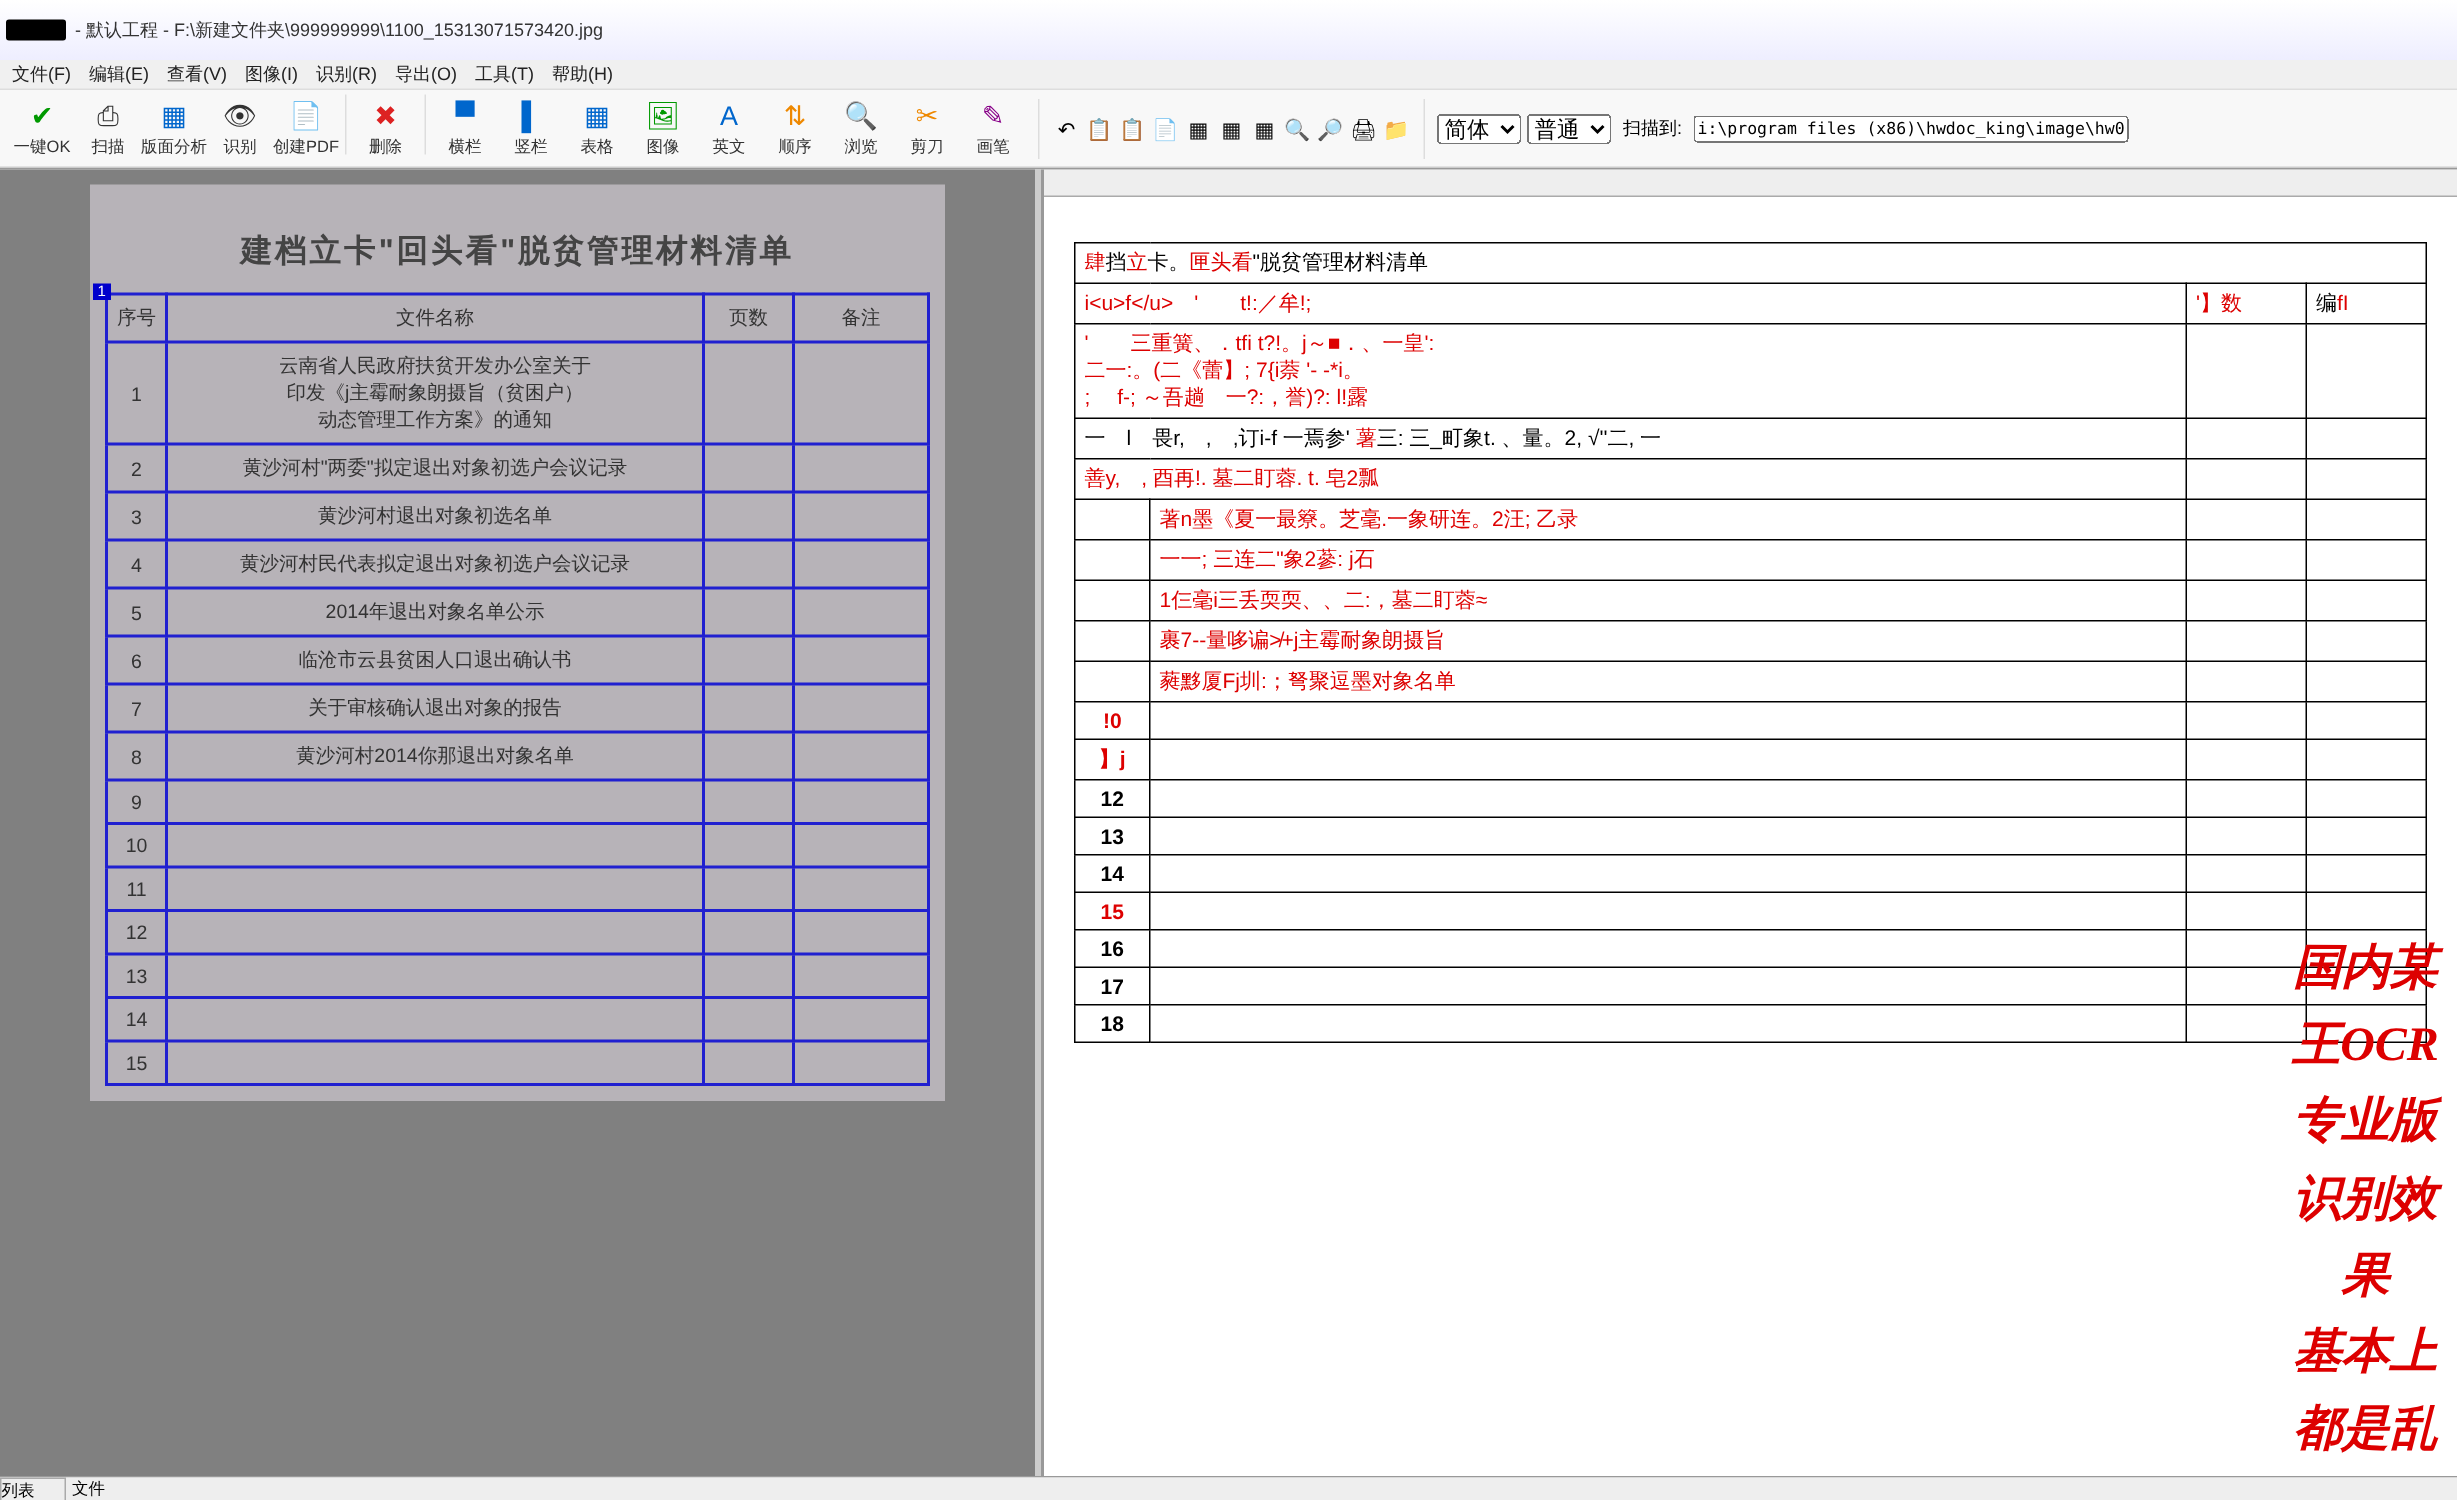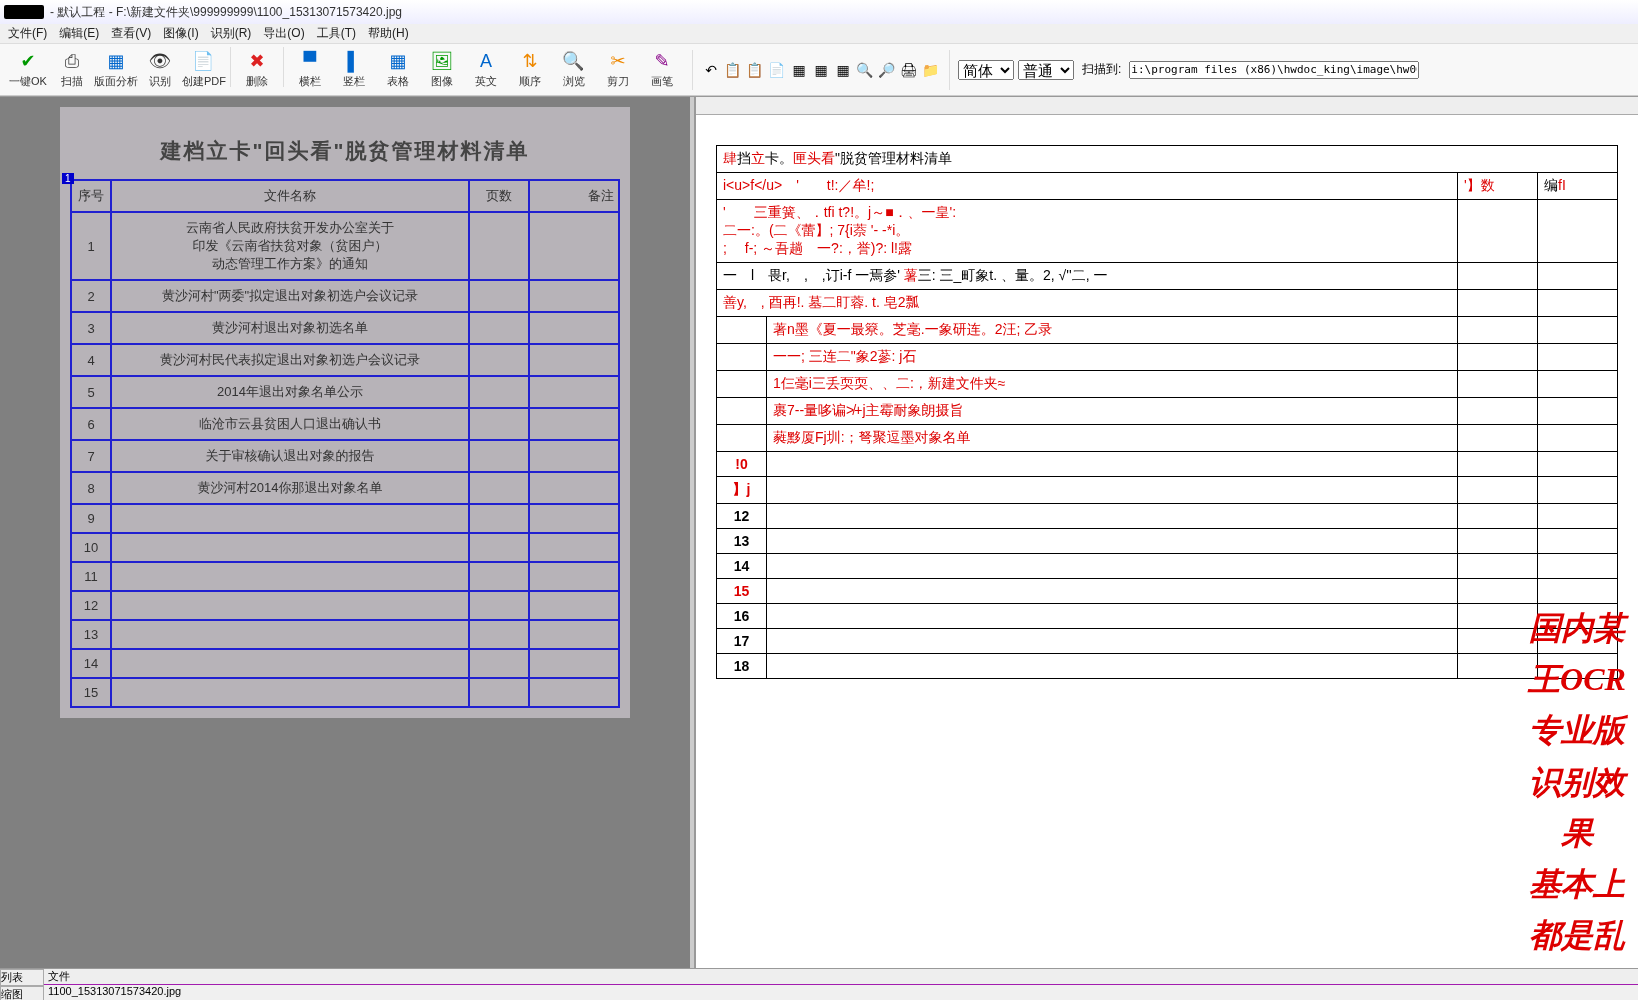--- a/index.html
+++ b/index.html
@@ -1,18 +1,18 @@
 <!DOCTYPE html>
 <html><head>
 <meta charset="utf-8">
 <style>
 * { box-sizing: border-box; margin: 0; padding: 0; }
 body { font-family: "Microsoft YaHei", SimSun, sans-serif; font-size: 12px; background: #fff; overflow: hidden; }
 
-.titlebar { height: 24px; background: linear-gradient(#fff,#eef); display: flex; align-items: center; padding: 0 4px; color: #333; }
+.titlebar { height: 40px; background: linear-gradient(#fff,#eef); display: flex; align-items: center; padding: 0 4px; color: #333; }
 .titlebar .logo { width: 40px; height: 14px; background: #000; border-radius: 2px; margin-right: 6px; }
 .menubar { height: 20px; background: #f0f0f0; display: flex; align-items: center; padding: 0 4px; gap: 4px; color: #222; border-bottom: 1px solid #ddd;}
 .menubar span { padding: 0 4px; }
 
 .toolbar { height: 52px; background: #f8f8f8; border-bottom: 1px solid #ccc; display: flex; align-items: center; padding: 0 6px; gap: 4px; }
 .tbtn { display: flex; flex-direction: column; align-items: center; justify-content: center; width: 44px; height: 46px; font-size: 11px; color: #333;}
 .tbtn .ico { width: 22px; height: 22px; display: flex; align-items: center; justify-content: center; font-size: 18px; margin-bottom: 2px; }
 .tsep { width: 1px; height: 40px; background: #ddd; margin: 0 4px;}
 .sico { width: 20px; height: 20px; display: flex; align-items: center; justify-content: center; font-size: 14px; }
 .tb2 { display:flex; align-items:center; gap:2px; height:46px }
@@ -28,21 +28,21 @@
 
 
 .doc { position: relative; margin: 10px 60px 10px 60px; background: #b7b3b8; padding: 20px 0 10px 0; }
 .doc-inner { margin: 0 10px; }
 .doc-title { text-align: center; font-size: 21px; font-weight: bold; color: #444; padding: 10px 0 14px; letter-spacing: 2px;}
 .dtable { width: 100%; border-collapse: collapse; }
 .dtable th, .dtable td { border: 2px solid #2020d0; background: rgba(183,179,184,0.6); color: #333; font-size: 13px; padding: 6px 4px; text-align: center; }
 .dtable th { font-weight: normal; }
 .dtable .col-idx { width: 40px; }
 .dtable .col-pg { width: 60px; }
-.dtable .col-note { width: 90px; text-align: right; }
+.dtable .col-note { width: 90px; }
 .pagecorner { position: absolute; left: 2px; top: 66px; background: #0000cc; color: #fff; font-size: 10px; padding: 0 3px; }
 
 
 .rwrap { padding: 30px 20px 20px 20px; }
 .rtable { width: 100%; border-collapse: collapse; }
 .rtable td, .rtable th { border: 1px solid #000; padding: 4px 6px; font-size: 14px; vertical-align: middle; height: 24px;}
 .rtable .idxcol { width: 50px; text-align: center; font-weight: bold;}
 .red { color: #d00; }
 .red b, .redb { color: #d00; font-weight: bold; }
 .blk { color: #000; }
@@ -180,21 +180,21 @@
             <th class="col-idx">序号</th>
             <th>文件名称</th>
             <th class="col-pg">页数</th>
             <th class="col-note">备注</th>
           </tr>
             </thead>
           <tbody id="doc-rows">
               <tr>
                 <td class="col-idx">1</td>
                 <td style="white-space:pre-line">云南省人民政府扶贫开发办公室关于
-印发《云南省扶贫对象（贫困户）
+印发《j主霉耐象朗摄旨（贫困户）
 动态管理工作方案》的通知</td>
                 <td></td>
                 <td></td>
               </tr>
               <tr>
                 <td class="col-idx">2</td>
                 <td style="white-space:pre-line">黄沙河村"两委"拟定退出对象初选户会议记录</td>
                 <td></td>
                 <td></td>
               </tr>
@@ -323,21 +323,21 @@
               <td></td>
             </tr>
             <tr>
               <td class="idxcol"></td>
               <td class="red">一一; 三连二"象2蔘: j石</td>
               <td></td>
               <td></td>
             </tr>
             <tr>
               <td class="idxcol"></td>
-              <td class="red">1仨毫i三丢耎耎、、二:，新建文件夹≈</td>
+              <td class="red">1仨毫i三丢耎耎、、二:，墓二盯蓉≈</td>
               <td></td>
               <td></td>
             </tr>
             <tr>
               <td class="idxcol"></td>
               <td class="red">裹7--量哆谝≯+j主霉耐象朗摄旨</td>
               <td></td>
               <td></td>
             </tr>
             <tr>

